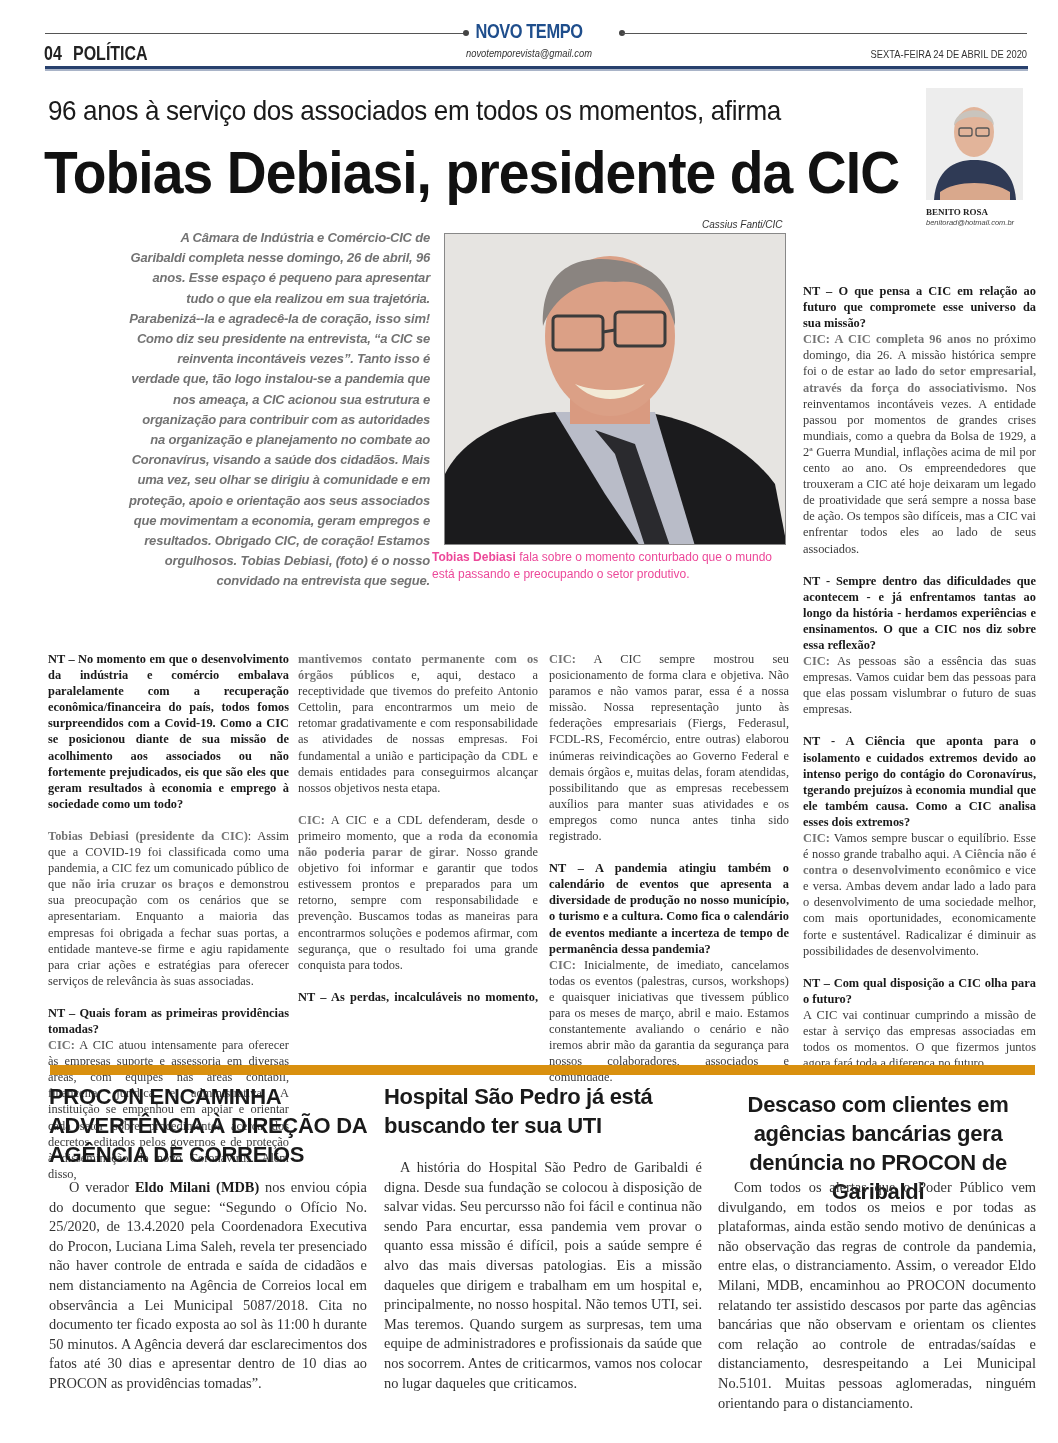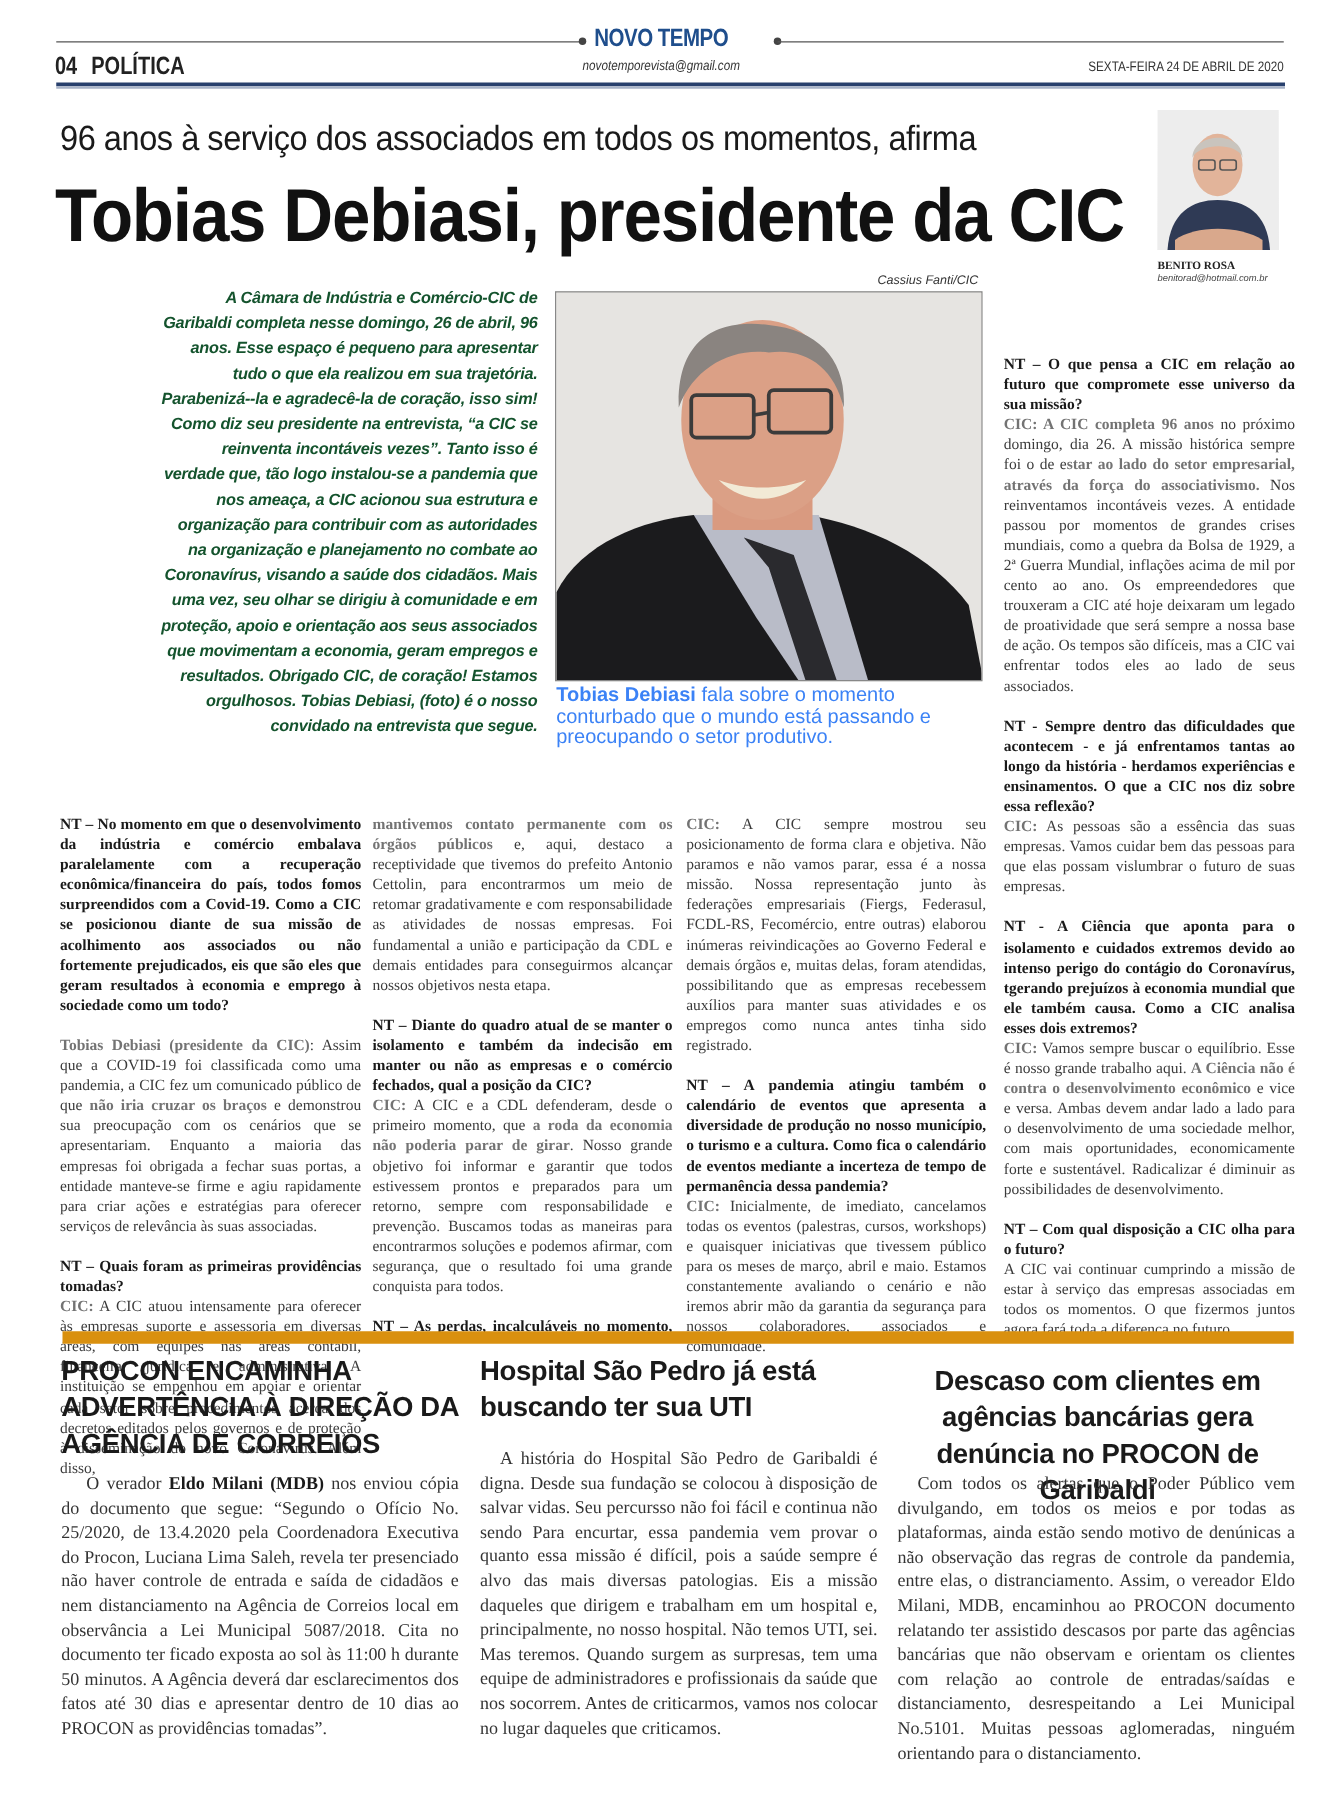--- a/index.html
+++ b/index.html
@@ -35,29 +35,29 @@
   .columnist-photo { position: absolute; top: 88px; left: 926px; width: 97px; height: 112px; overflow: hidden;
     background: linear-gradient(#f3f3f3, #e8e8e8); }
   .columnist-name { position: absolute; top: 207px; left: 926px; font-family: Liberation Serif, serif;
     font-weight: bold; font-size: 9px; color: #222; }
   .columnist-email { position: absolute; top: 218px; left: 926px; font-family: "Liberation Sans", sans-serif;
     font-style: italic; font-size: 7.5px; color: #444; }
 
   
   .lead { position: absolute; top: 228px; left: 128px; width: 302px; text-align: right;
     font-family: "Liberation Sans", sans-serif; font-weight: bold; font-style: italic; font-size: 13px;
-    line-height: 20.2px; color: #14532d; letter-spacing: -0.2px; }
+    line-height: 20.2px; color: #737373; letter-spacing: -0.2px; }
 
   
   .photo-credit { position: absolute; top: 219px; left: 702px; font-family: "Liberation Sans", sans-serif;
     font-style: italic; font-size: 10px; color: #333; }
   .main-photo { position: absolute; top: 233px; left: 444px; width: 342px; height: 312px; border: 1px solid #888;
     background: #e4e2df; overflow: hidden; }
-  .photo-caption { position: absolute; top: 549px; left: 445px; width: 345px; font-family: "Liberation Sans", sans-serif;
-    font-size: 16px; line-height: 16.5px; color: #3b82f6; }
+  .photo-caption { position: absolute; top: 549px; left: 432px; width: 345px; font-family: "Liberation Sans", sans-serif;
+    font-size: 12px; line-height: 16.5px; color: #ec4899; }
   .photo-caption b { font-weight: bold; }
 
   
   .col { position: absolute; font-size: 12.4px; line-height: 16.1px; text-align: justify; color: #3a3a3a;
     hyphens: manual; margin-top: 48px; }
   .col p { margin-bottom: 16px; }
   .col p.tight { margin-bottom: 0; }
   .col .q { font-weight: bold; color: #1a1a1a; }
   .col b { color: #737373; }
   .c1 { top: 603px; left: 48px; width: 241px; }
@@ -135,21 +135,20 @@
 
 <div class="col c1">
   <p class="q">NT – No momento em que o desenvolvimento da indústria e comércio embalava paralelamente com a recuperação econômica/financeira do país, todos fomos surpreendidos com a Covid-19. Como a CIC se posicionou diante de sua missão de acolhimento aos associados ou não fortemente prejudicados, eis que são eles que geram resultados à economia e emprego à sociedade como um todo?</p>
   <p><b>Tobias Debiasi (presidente da CIC)</b><span>: Assim que a COVID-19 foi classificada como uma pandemia, a CIC fez um comunicado público de que </span><b>não iria cruzar os braços</b><span> e demonstrou sua preocupação com os cenários que se apresentariam. Enquanto a maioria das empresas foi obrigada a fechar suas portas, a entidade manteve-se firme e agiu rapidamente para criar ações e estratégias para oferecer serviços de relevância às suas associadas.</span></p>
   <p class="q tight">NT – Quais foram as primeiras providências tomadas?</p>
   <p class="tight"><b>CIC:</b><span> A CIC atuou intensamente para oferecer às empresas suporte e assessoria em diversas áreas, com equipes nas áreas contábil, financeira, jurídica e administrativa. A instituição se empenhou em apoiar e orientar cada setor sobre procedimentos acerca dos decretos editados pelos governos e de proteção à disseminação do novo Coronavírus. Além disso, </span></p>
 </div>
 
 <div class="col c2">
   <p><b>mantivemos contato permanente com os órgãos públicos</b><span> e, aqui, destaco a receptividade que tivemos do prefeito Antonio Cettolin, para encontrarmos um meio de retomar gradativamente e com responsabilidade as atividades de nossas empresas. Foi fundamental a união e participação da </span><b>CDL</b><span> e demais entidades para conseguirmos alcançar nossos objetivos nesta etapa.</span></p>
-  <p class="q tight">NT – Diante do quadro atual de se manter o isolamento e também da indecisão em manter ou não as empresas e o comércio fechados, qual a posição da CIC?</p>
   <p><b>CIC:</b><span> A CIC e a CDL defenderam, desde o primeiro momento, que </span><b>a roda da economia não poderia parar de girar</b><span>. Nosso grande objetivo foi informar e garantir que todos estivessem prontos e preparados para um retorno, sempre com responsabilidade e prevenção. Buscamos todas as maneiras para encontrarmos soluções e podemos afirmar, com segurança, que o resultado foi uma grande conquista para todos.</span></p>
   <p class="q tight" style="height:16px;overflow:hidden;">NT – As perdas, incalculáveis no momento, de empresários e comerciantes precisarão de um olhar por parte dos Governos e, certamente, pelas instituições financeiras (Bancos) que precisarão dar condições de recuperação dos setores. Qual posicionamento será tomado pela CIC?</p>
 </div>
 
 <div class="col c3">
   <p><b>CIC:</b><span> A CIC sempre mostrou seu posicionamento de forma clara e objetiva. Não paramos e não vamos parar, essa é a nossa missão. Nossa representação junto às federações empresariais (Fiergs, Federasul, FCDL-RS, Fecomércio, entre outras) elaborou inúmeras reivindicações ao Governo Federal e demais órgãos e, muitas delas, foram atendidas, possibilitando que as empresas recebessem auxílios para manter suas atividades e os empregos como nunca antes tinha sido registrado.</span></p>
   <p class="q tight">NT – A pandemia atingiu também o calendário de eventos que apresenta a diversidade de produção no nosso município, o turismo e a cultura. Como fica o calendário de eventos mediante a incerteza de tempo de permanência dessa pandemia?</p>
   <p class="tight"><b>CIC:</b><span> Inicialmente, de imediato, cancelamos todas os eventos (palestras, cursos, workshops) e quaisquer iniciativas que tivessem público para os meses de março, abril e maio. Estamos constantemente avaliando o cenário e não iremos abrir mão da garantia da segurança para nossos colaboradores, associados e comunidade.</span></p>
 </div>
 

